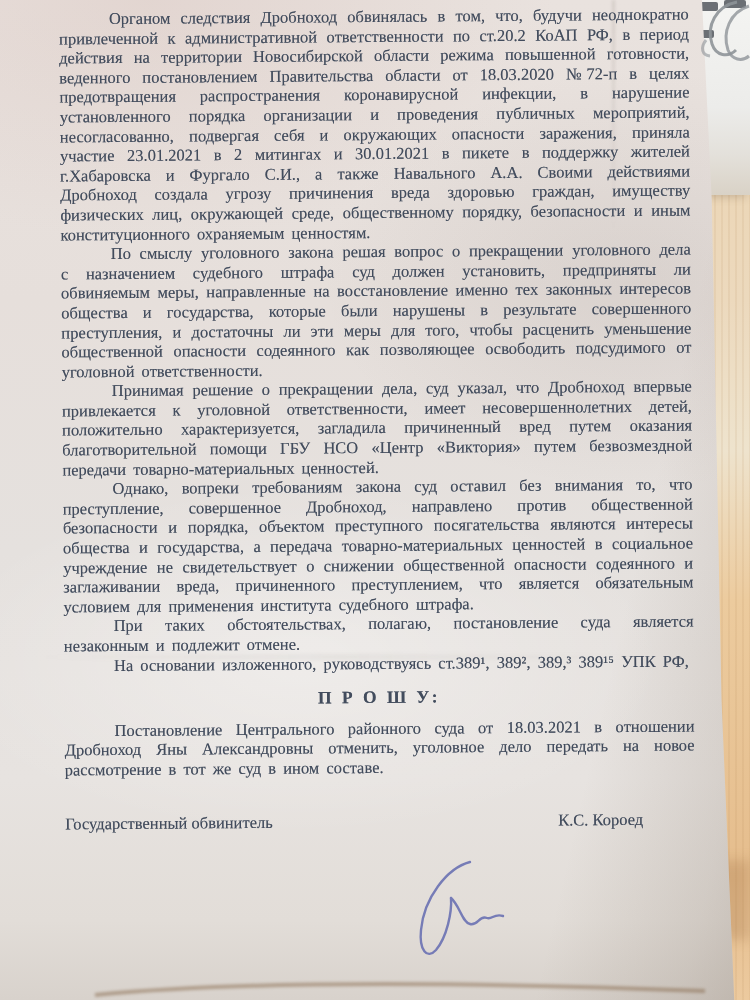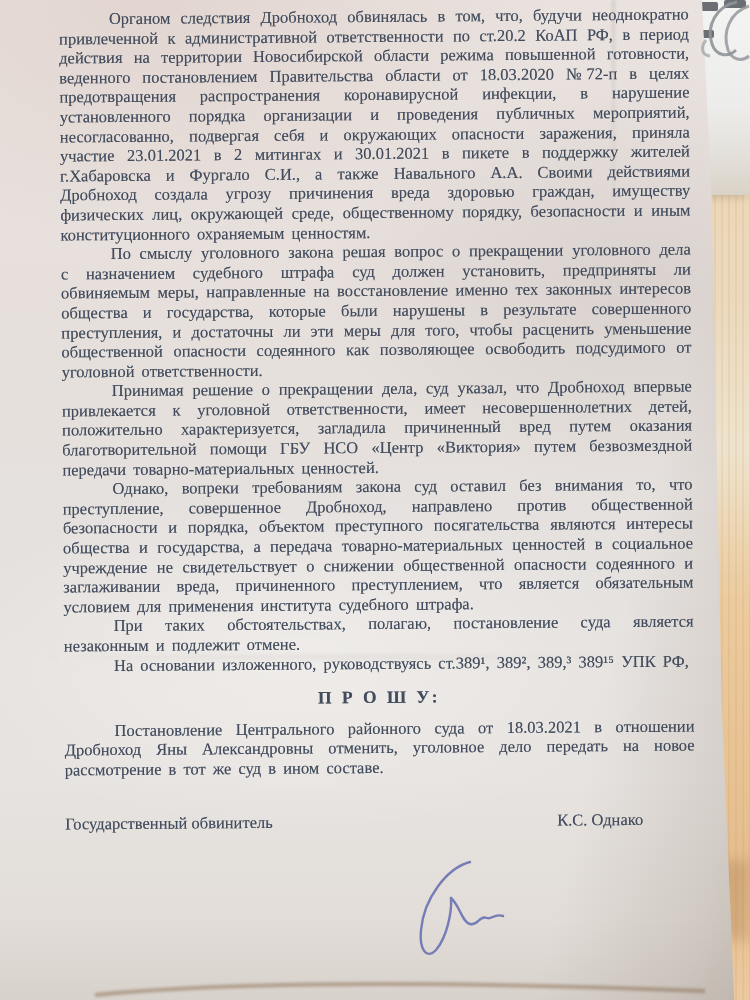--- a/index.html
+++ b/index.html
@@ -74,21 +74,21 @@
       <p>Однако, вопреки требованиям закона суд оставил без внимания то, что преступление, совершенное Дробноход, направлено против общественной безопасности и порядка, объектом преступного посягательства являются интересы общества и государства, а передача товарно-материальных ценностей в социальное учреждение не свидетельствует о снижении общественной опасности содеянного и заглаживании вреда, причиненного преступлением, что является обязательным условием для применения института судебного штрафа.</p>
       <p>При таких обстоятельствах, полагаю, постановление суда является незаконным и подлежит отмене.</p>
       <p>На основании изложенного, руководствуясь ст.389¹, 389², 389,³ 389¹⁵ УПК РФ,</p>
 
       <div class="request-heading">П Р О Ш У:</div>
 
       <p>Постановление Центрального районного суда от 18.03.2021 в отношении Дробноход Яны Александровны отменить, уголовное дело передать на новое рассмотрение в тот же суд в ином составе.</p>
 
       <div class="sig-row">
         <span class="sig-label">Государственный обвинитель</span>
-        <span class="sig-name">К.С. Однако</span>
+        <span class="sig-name">К.С. Короед</span>
       </div>
     </div>
   </div>
 
   <svg class="overlay" width="750" height="1000" viewBox="0 0 750 1000">
 
     <g fill="none" stroke="#8e9398" stroke-width="3">
       <path d="M737,2 C716,6 706,26 712,44 C716,56 728,58 736,50" opacity="0.9"></path>
       <path d="M749,6 C730,12 722,32 728,50 C732,60 742,62 749,56" opacity="0.8"></path>
       <path d="M706,40 C700,48 702,55 710,56" opacity="0.6"></path>

